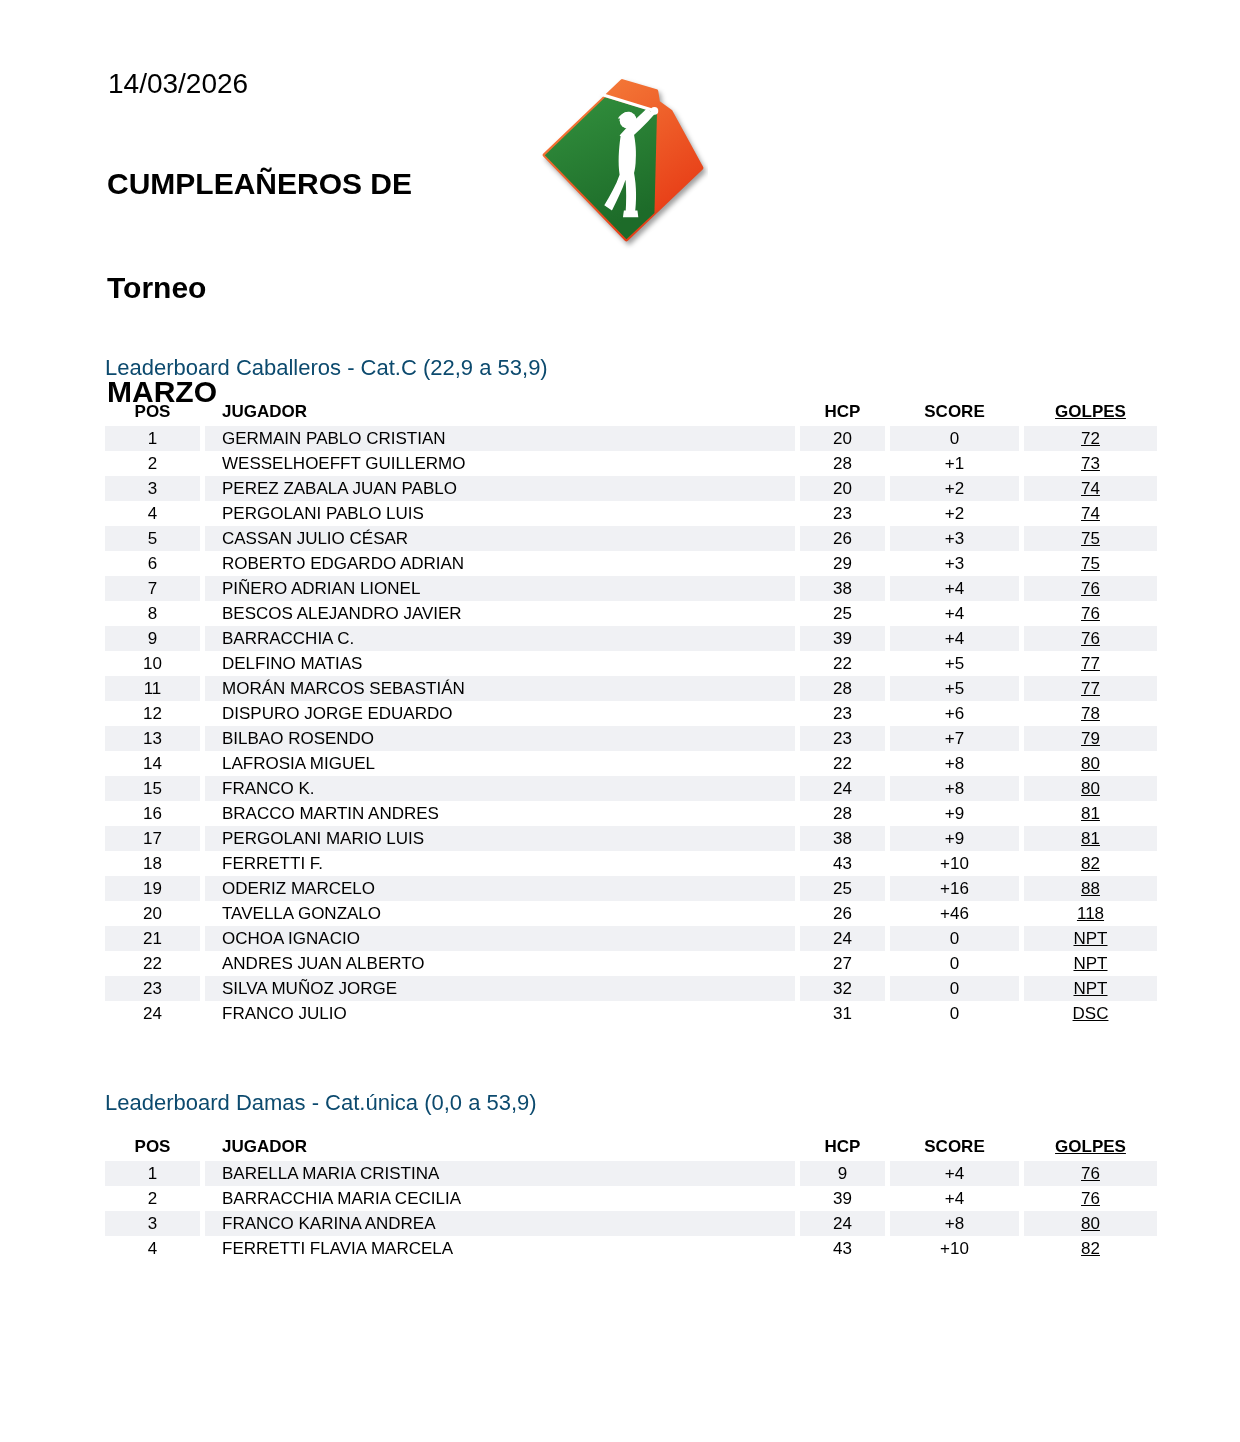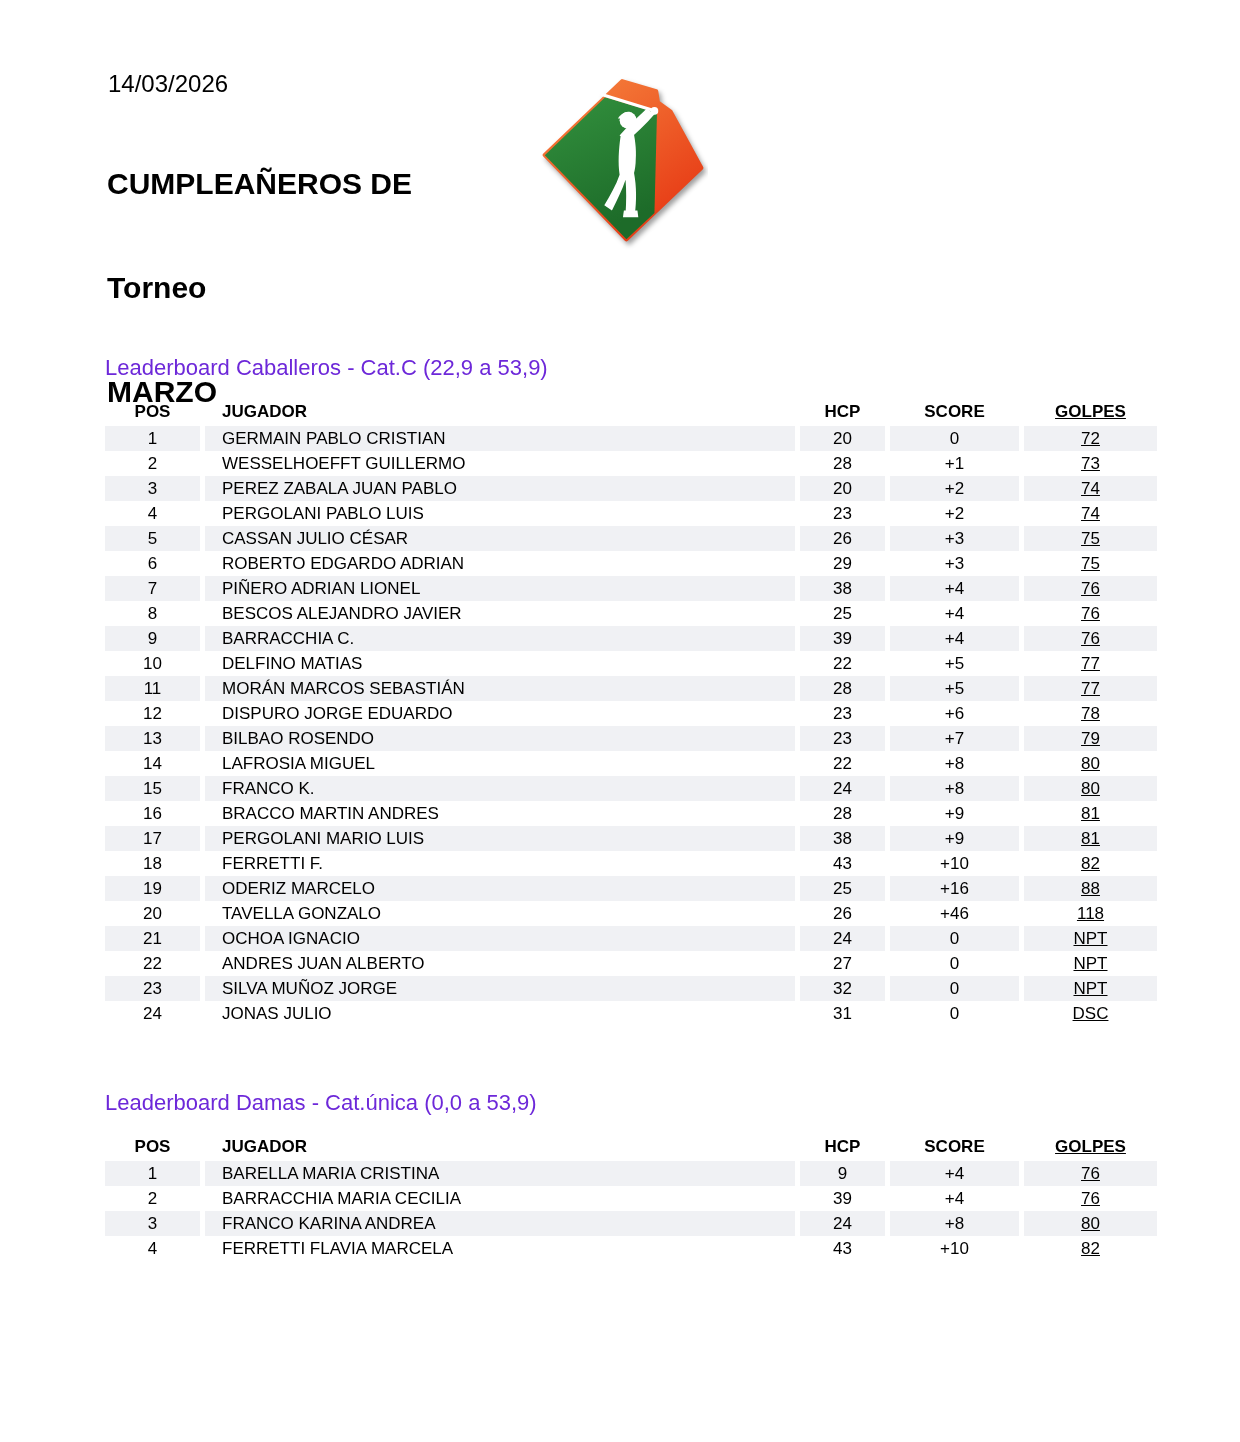--- a/index.html
+++ b/index.html
@@ -3,39 +3,39 @@
 <meta charset="utf-8">
 <style>
   html,body { margin:0; padding:0; background:#ffffff; }
   .page {
     position:relative; width:1240px; height:1442px; background:#ffffff;
     font-family:"Liberation Sans", sans-serif; color:var(--text-color,#000);
     overflow:hidden;
   }
   .doc-date {
     position:absolute; left:108px; top:70px;
-    font-size:24px; line-height:28px; color:#000;
+    font-size:28px; line-height:28px; color:#000;
   }
   .doc-title {
     position:absolute; left:107px; top:106px;
     font-size:30px; line-height:52px; font-weight:bold; color:#000;
     white-space:pre-line;
   }
   .doc-title div { height:52px; }
   .logo-wrap { position:absolute; left:538px; top:64px; width:170px; height:195px; }
   .logo-wrap svg { width:100%; height:100%; }
   .logo-shape { filter:drop-shadow(3px 4px 3px rgba(0,0,0,0.38)); }
   .gg1 { stop-color:var(--logo-green-top,#33913e); }
   .gg2 { stop-color:var(--logo-green-bottom,#1d6b29); }
   .og1 { stop-color:var(--logo-orange-top,#f57f3b); }
   .og2 { stop-color:var(--logo-orange-bottom,#e53110); }
 
   .section-title {
     position:absolute; left:105px;
-    font-size:22px; line-height:26px; color:#6d28d9;
+    font-size:22px; line-height:26px; color:#0c4a6e;
   }
   .section-title.caballeros { top:355px; }
   .section-title.damas { top:1090px; }
 
   .lb-table { position:absolute; left:105px; width:1052px; }
   .lb-table.caballeros { top:398px; }
   .lb-table.damas { top:1133px; }
 
   .lb-header-row { display:flex; height:28px; font-weight:bold; }
   .lb-header-row .cell { line-height:28px; background:transparent; }
@@ -272,21 +272,21 @@
         </div>
         <div class="lb-row striped">
           <div class="cell c-pos">23</div>
           <div class="cell c-player">SILVA  MUÑOZ JORGE</div>
           <div class="cell c-hcp">32</div>
           <div class="cell c-score">0</div>
           <div class="cell c-golpes">NPT</div>
         </div>
         <div class="lb-row">
           <div class="cell c-pos">24</div>
-          <div class="cell c-player">JONAS  JULIO</div>
+          <div class="cell c-player">FRANCO  JULIO</div>
           <div class="cell c-hcp">31</div>
           <div class="cell c-score">0</div>
           <div class="cell c-golpes">DSC</div>
         </div>
       </div>
   </div>
 
   <div class="section-title damas">Leaderboard Damas - Cat.única (0,0 a 53,9)</div>
 
   <div class="lb-table damas">

